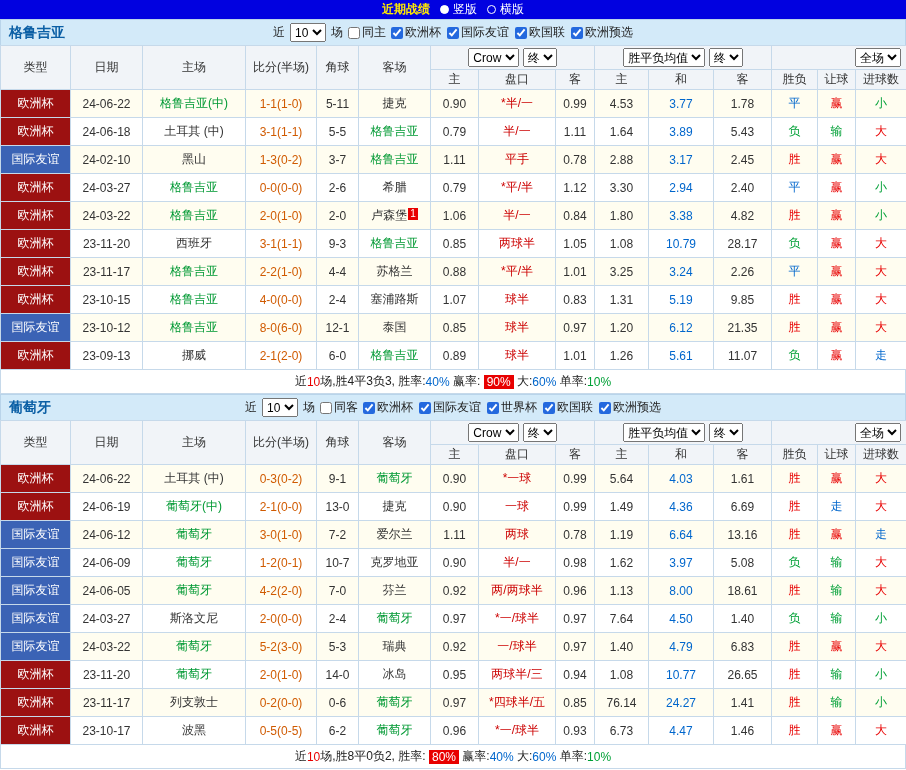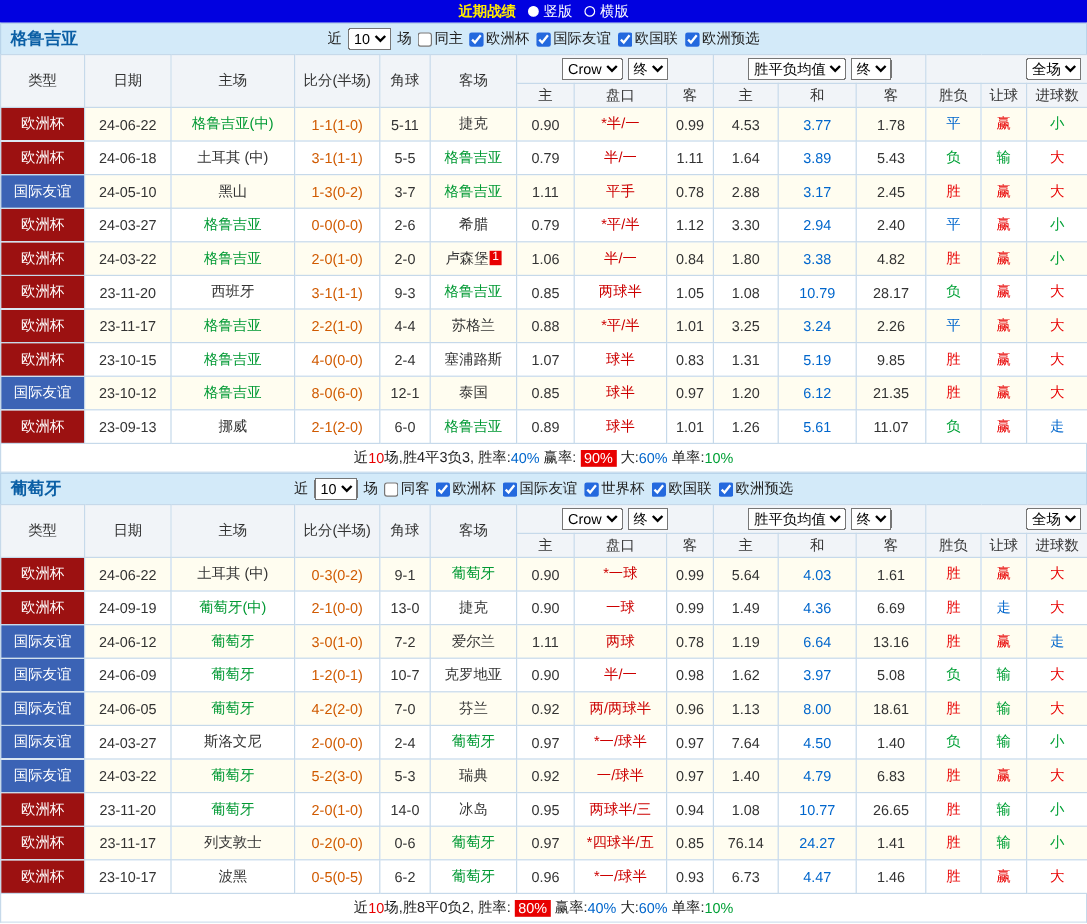--- a/index.html
+++ b/index.html
@@ -204,21 +204,21 @@
           <td>1.11</td>
           <td>1.64</td>
           <td class="draw">3.89</td>
           <td>5.43</td>
           <td style="color: rgb(0, 160, 54);">负</td>
           <td style="color: rgb(0, 160, 54);">输</td>
           <td style="color: rgb(232, 0, 0);">大</td>
         </tr>
         <tr>
           <td class="type-cell" style="background: rgb(59, 99, 181);">国际友谊</td>
-          <td>24-05-10</td>
+          <td>24-02-10</td>
           <td>黑山</td>
           <td class="score">1-3(0-2)</td>
           <td>3-7</td>
           <td class="hl-team">格鲁吉亚</td>
           <td>1.11</td>
           <td class="hcp">平手</td>
           <td>0.78</td>
           <td>2.88</td>
           <td class="draw">3.17</td>
           <td>2.45</td>
@@ -452,21 +452,21 @@
           <td>0.99</td>
           <td>5.64</td>
           <td class="draw">4.03</td>
           <td>1.61</td>
           <td style="color: rgb(232, 0, 0);">胜</td>
           <td style="color: rgb(232, 0, 0);">赢</td>
           <td style="color: rgb(232, 0, 0);">大</td>
         </tr>
         <tr>
           <td class="type-cell" style="background: rgb(156, 17, 17);">欧洲杯</td>
-          <td>24-09-19</td>
+          <td>24-06-19</td>
           <td class="hl-team">葡萄牙(中)</td>
           <td class="score">2-1(0-0)</td>
           <td>13-0</td>
           <td>捷克</td>
           <td>0.90</td>
           <td class="hcp">一球</td>
           <td>0.99</td>
           <td>1.49</td>
           <td class="draw">4.36</td>
           <td>6.69</td>

